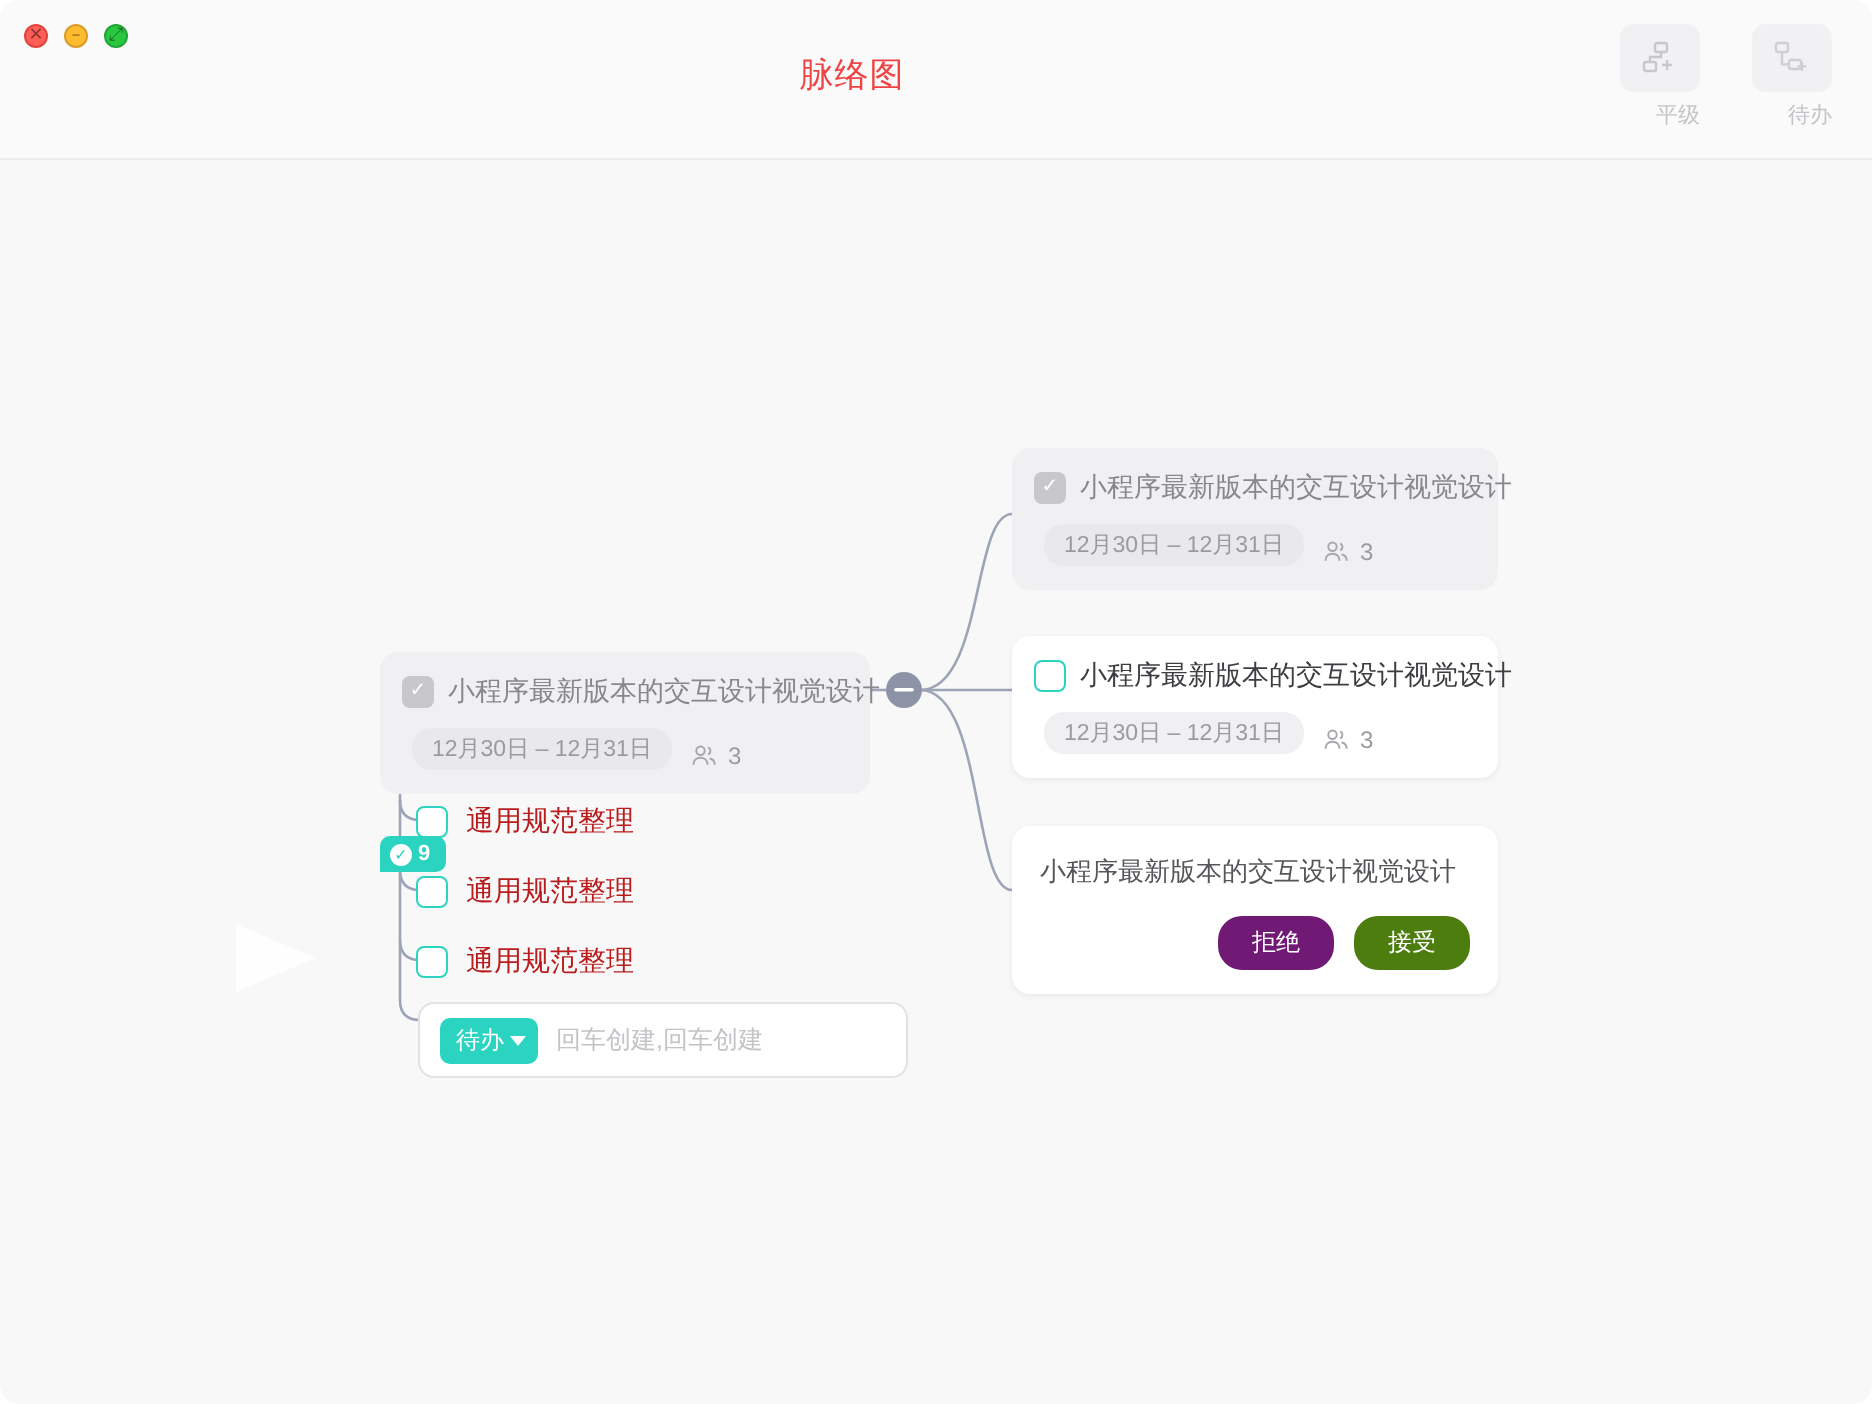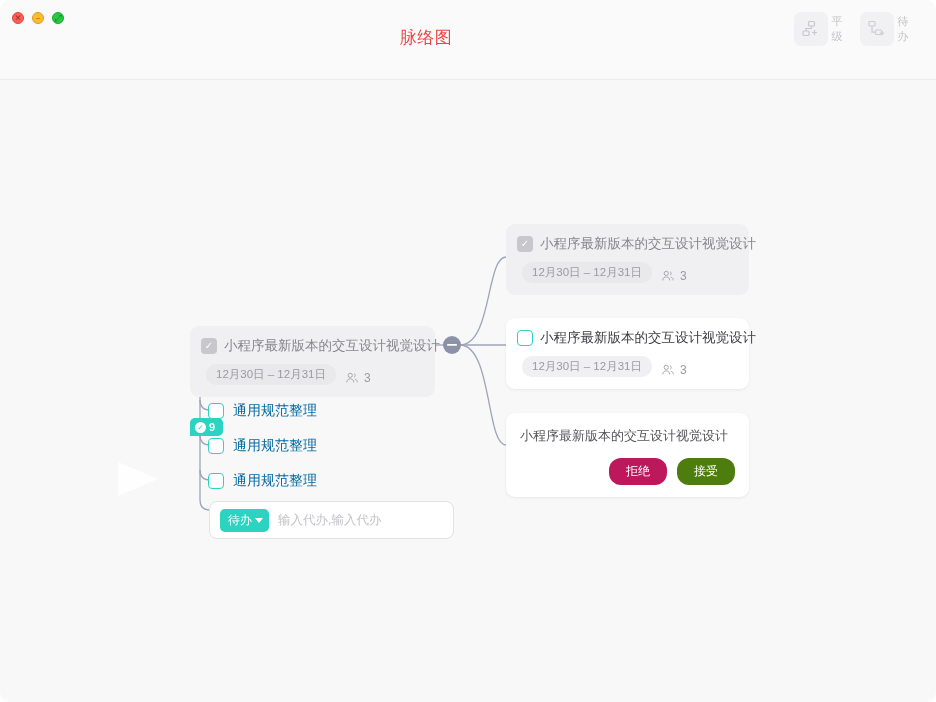--- a/index.html
+++ b/index.html
@@ -41,21 +41,21 @@
   .app-title {
     position: absolute; top: 26px; left: 0; width: 852px;
     text-align: center;
     font-size: 17px; color: #ef4444; letter-spacing: .5px;
   }
 
   .tools {
     position: absolute; top: 12px; right: 20px;
     display: flex; gap: 10px;
   }
-  .tool { width: 56px; display: flex; flex-direction: row; align-items: center; gap: 4px; }
+  .tool { width: 56px; display: flex; flex-direction: column; align-items: flex-end; gap: 4px; }
   .tool-ico {
     width: 40px; height: 34px; border-radius: 7px;
     background: #f1f1f3;
     display: flex; align-items: center; justify-content: center;
   }
   .tool-label { font-size: 11px; color: #c4c4c8; }
 
   
   .canvas { position: absolute; top: 80px; left: 0; width: 936px; height: 622px; }
   .edges { position: absolute; top: 0; left: 0; width: 936px; height: 622px; }
@@ -115,21 +115,21 @@
     width: 11px; height: 11px; border-radius: 50%; background: #ffffff;
     color: #2ad4c0; font-size: 8px; line-height: 11px; text-align: center;
     font-family: "DejaVu Sans", sans-serif;
   }
 
   
   .child {
     position: absolute; left: 208px;
     display: flex; align-items: center; gap: 9px;
   }
-  .child .lbl { font-size: 14px; color: #0369a1; }
+  .child .lbl { font-size: 14px; color: #b91c1c; }
 
   
   .todo-input {
     position: absolute; left: 209px; top: 421px;
     width: 245px; height: 38px;
     background: #ffffff;
     border: 1px solid #e2e2e6;
     border-radius: 8px;
     display: flex; align-items: center; gap: 9px;
     padding: 0 10px;
@@ -151,21 +151,21 @@
   #card-b { left: 506px; top: 238px; width: 243px; }
   #card-c { left: 506px; top: 333px; width: 243px; padding: 14px 14px 12px 14px; }
 
   .req-title { font-size: 13px; color: #55555a; }
   .req-actions { display: flex; justify-content: flex-end; gap: 10px; margin-top: 13px; }
   .pill {
     font-size: 12px; color: #ffffff;
     padding: 5px 17px; border-radius: 12px; border: none;
     font-family: "Liberation Sans", sans-serif; cursor: pointer;
   }
-  .pill.reject { background: #be185d; margin-left: 44px; }
+  .pill.reject { background: #701a75; margin-left: 44px; }
   .pill.accept { background: #4d7c0f; }
 </style>
 </head>
 <body>
 
 <div id="app">
 
   <div class="titlebar">
     <div class="traffic">
       <div class="light close">✕</div>
@@ -260,21 +260,21 @@
     <div class="child" style="top:392px">
       <div class="cbx open"></div>
       <div class="lbl">通用规范整理</div>
     </div>
 
     <div class="todo-input">
       <div class="todo-tag">
         <span>待办</span>
         <span class="caret"></span>
       </div>
-      <div class="todo-ph">输入代办,输入代办</div>
+      <div class="todo-ph">回车创建,回车创建</div>
     </div>
 
     <div class="card grey" id="card-a">
       <div class="row">
         <div class="cbx done">✓</div>
         <div class="node-title muted">小程序最新版本的交互设计视觉设计</div>
       </div>
       <div class="meta">
         <div class="date-chip">12月30日 – 12月31日</div>
         <div class="members">

